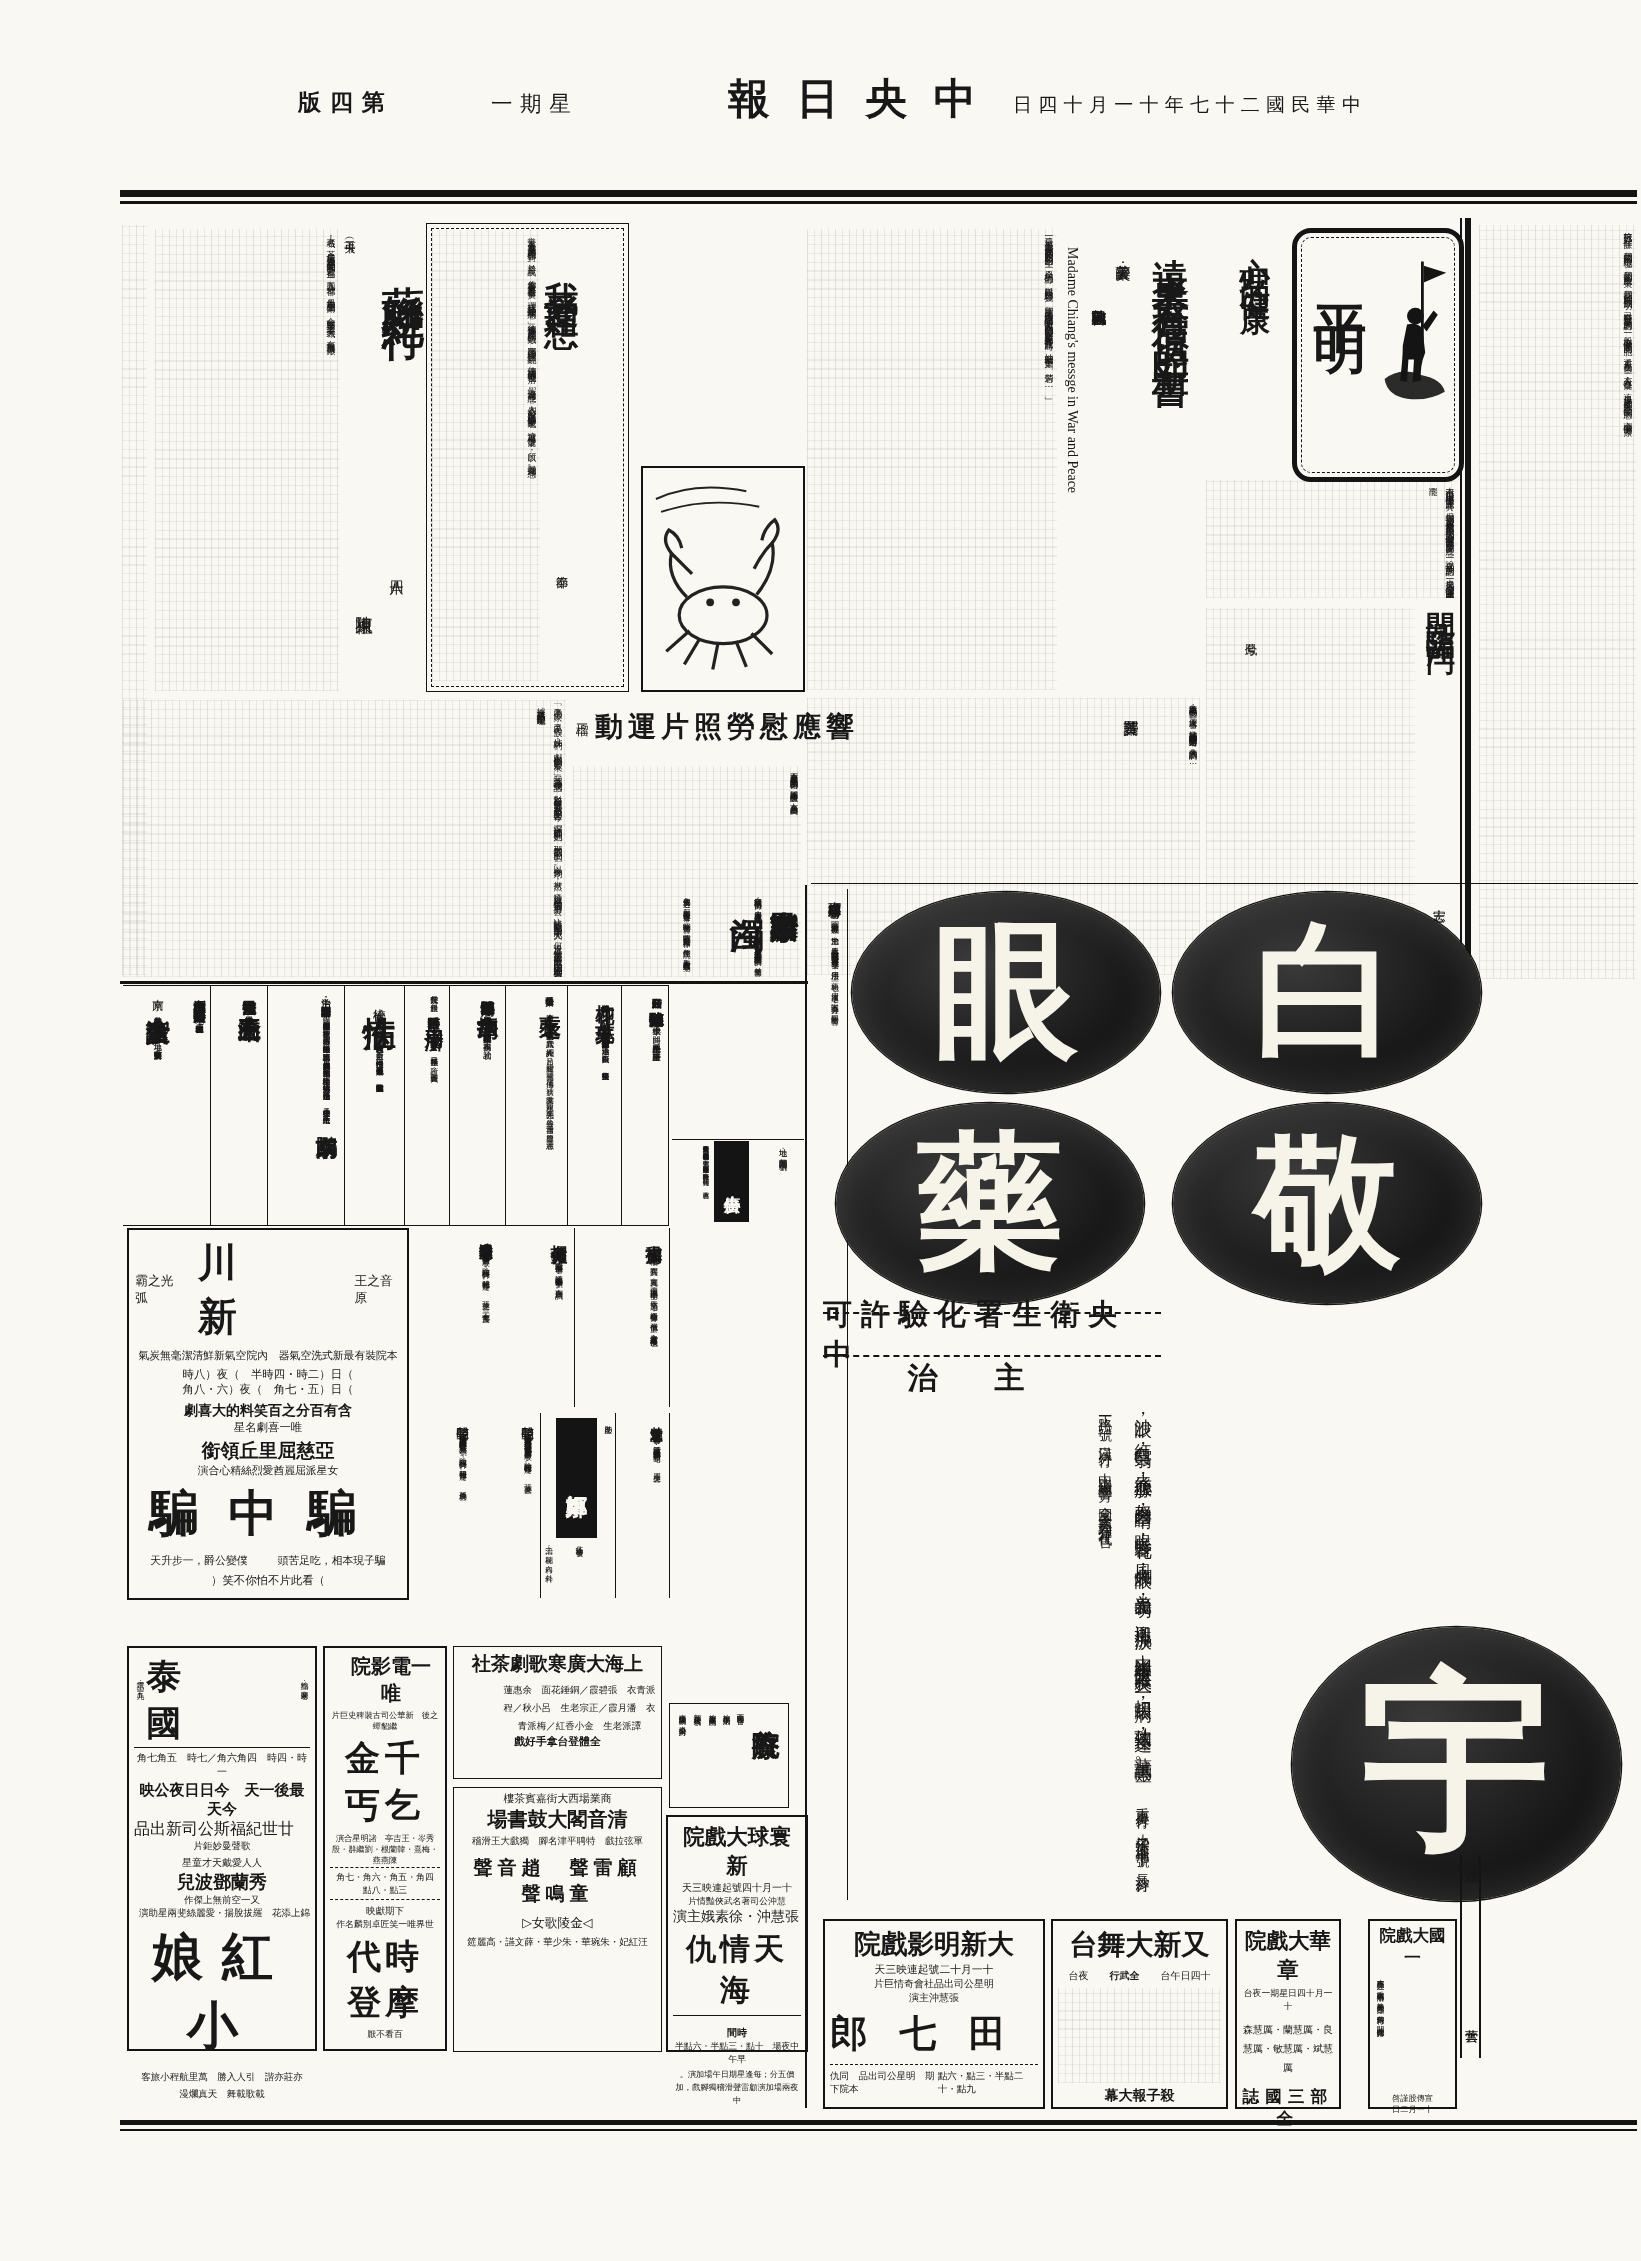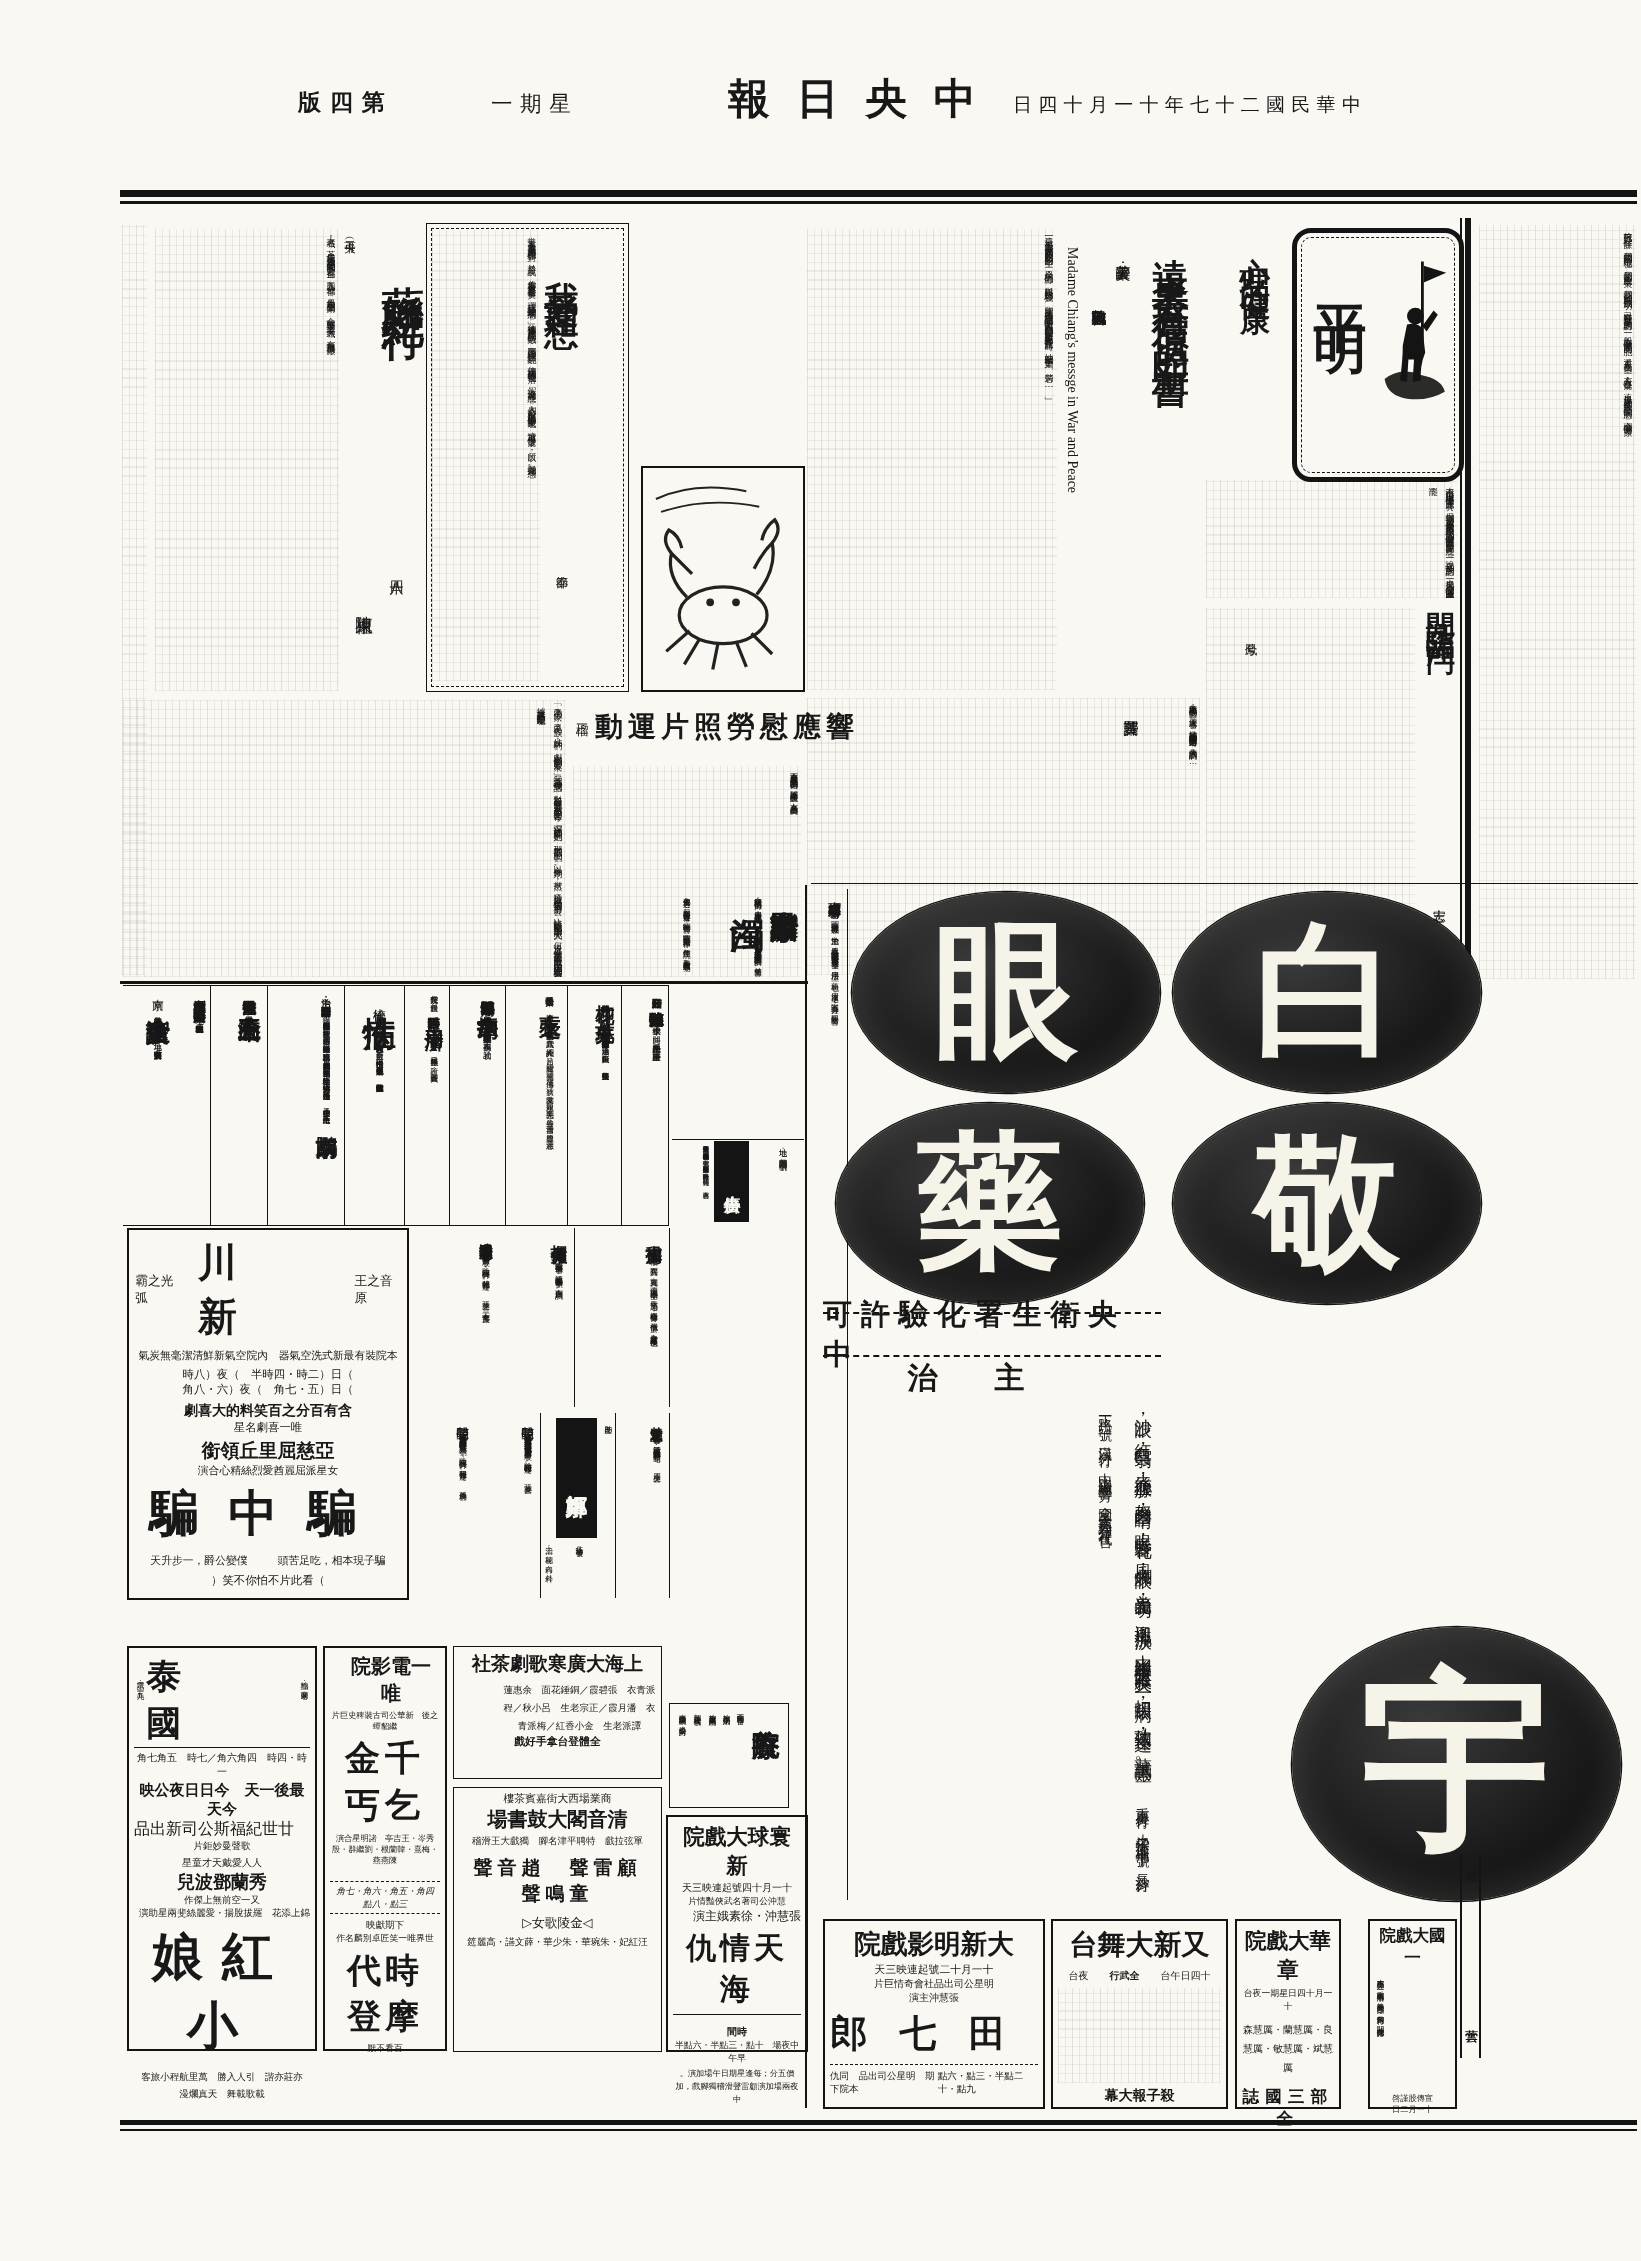--- a/index.html
+++ b/index.html
@@ -334,21 +334,21 @@
     <div class="rtl" style="text-align:right;font-size:9.5px;">演助星兩斐絲麗愛・揚脫拔羅　花添上錦</div>
     <div class="rtl serif b" style="text-align:center;font-size:51px;letter-spacing:19px;margin-top:3.8px;">娘紅小</div>
     <div class="rtl" style="text-align:center;font-size:9.5px;margin-top:6.3px;line-height:1.8;">客旅小程航里萬　勝入人引　諧亦莊亦　漫爛真天　舞載歌載</div>
   </div>
 
   <div class="blk dbox" style="left:323px;top:1646px;width:124px;height:405px;padding:5px;box-sizing:border-box;">
     <div class="rtl serif b" style="text-align:center;font-size:20px;margin-left:12px;">院影電一唯</div>
     <div class="rtl" style="text-align:center;font-size:8.2px;margin-top:2.5px;">片巨史稗裝古司公華新　後之蟬貂繼</div>
     <div class="rtl serif b" style="text-align:center;font-size:35px;letter-spacing:5px;margin-top:3.8px;">金千丐乞</div>
     <div class="rtl" style="text-align:center;font-size:8.2px;margin-top:3.8px;">演合星明諸　亭吉王・岑秀殷・群繼劉・根蘭韓・熹梅・燕燕陳</div>
-    <div class="rtl" style="text-align:center;font-size:8.9px;border-top:1.3px dashed #141414;border-bottom:1.3px dashed #141414;margin-top:15px;padding:2.5px 0;font-style:italic;">角七・角六・角五・角四　點八・點三</div>
+    <div class="rtl" style="text-align:center;font-size:8.9px;border-top:1.3px dashed #141414;border-bottom:1.3px dashed #141414;margin-top:1px;padding:2.5px 0;">角七・角六・角五・角四　點八・點三</div>
     <div class="rtl" style="text-align:center;font-size:9.5px;margin-top:5px;">映獻期下</div>
     <div class="rtl" style="text-align:center;font-size:8.9px;">作名麟別卓匠笑一唯界世</div>
     <div class="rtl serif b" style="text-align:center;font-size:34px;letter-spacing:3.8px;margin-top:2.5px;">代時登摩</div>
     <div class="rtl" style="text-align:center;font-size:8.9px;margin-top:2.5px;">厭不看百</div>
   </div>
 
   <div class="blk box" style="left:453px;top:1646px;width:209px;height:133px;padding:3.8px;box-sizing:border-box;">
     <div class="rtl serif b" style="text-align:center;font-size:19px;">社茶劇歌寒廣大海上</div>
     <div class="rtl" style="text-align:center;font-size:9.5px;margin-top:3.8px;line-height:1.9;margin-left:44px;">蓮惠余　面花錘銅／霞碧張　衣青派程／秋小呂　生老宗正／霞月潘　衣青派梅／紅香小金　生老派譚</div>
     <div class="rtl b" style="text-align:center;font-size:10.8px;">戲好手拿台登體全</div>
@@ -368,21 +368,21 @@
     <span class="v small" style="position:absolute;right:56px;top:3.8px;height:95px;">按摩手術治病</span>
     <span class="v small" style="position:absolute;right:70px;top:3.8px;height:95px;">按摩專家戴興愚</span>
     <span class="v small" style="position:absolute;right:85px;top:3.8px;height:95px;">部址蒼坪街六三號</span>
     <span class="v small" style="position:absolute;right:100px;top:3.8px;height:95px;">南溫泉陳家橋　小溫泉對河</span>
   </div>
 
   <div class="blk dbox" style="left:666px;top:1815px;width:142px;height:237px;padding:5px;box-sizing:border-box;">
     <div class="rtl serif b" style="text-align:center;font-size:21.5px;">院戲大球寰新</div>
     <div class="rtl" style="text-align:center;font-size:10px;margin-top:1.3px;">天三映連起號四十月一十</div>
     <div class="rtl" style="text-align:center;font-size:8.9px;">片情豔俠武名著司公沖慧</div>
-    <div class="rtl" style="text-align:right;font-size:12px;">演主娥素徐・沖慧張</div>
+    <div class="rtl" style="text-align:left;font-size:14px;">演主娥素徐・沖慧張</div>
     <div class="rtl serif b" style="text-align:center;font-size:30px;letter-spacing:3.8px;margin-top:2.5px;border-bottom:1.9px solid #141414;padding-bottom:3.8px;">仇情天海</div>
     <div class="rtl b" style="text-align:center;font-size:10px;margin-top:10px;">間時</div>
     <div class="rtl" style="text-align:center;font-size:8.9px;">半點六・半點三・點十　場夜中午早</div>
     <div class="rtl" style="text-align:center;font-size:8.2px;margin-top:2.5px;line-height:1.6;">。演加場午日期星逢每；分五價加，戲腳獨稽滑聲雷顧演加場兩夜中</div>
   </div>
 
   <div class="blk box" style="left:823px;top:1919px;width:222px;height:190px;padding:5px;box-sizing:border-box;border-width:2.5px;">
     <div class="rtl serif b" style="text-align:center;font-size:26.6px;">院戲影明新大</div>
     <div class="rtl" style="text-align:center;font-size:10.8px;margin-top:1.3px;">天三映連起號二十月一十</div>
     <div class="rtl" style="text-align:center;font-size:10px;">片巨情奇會社品出司公星明</div>

